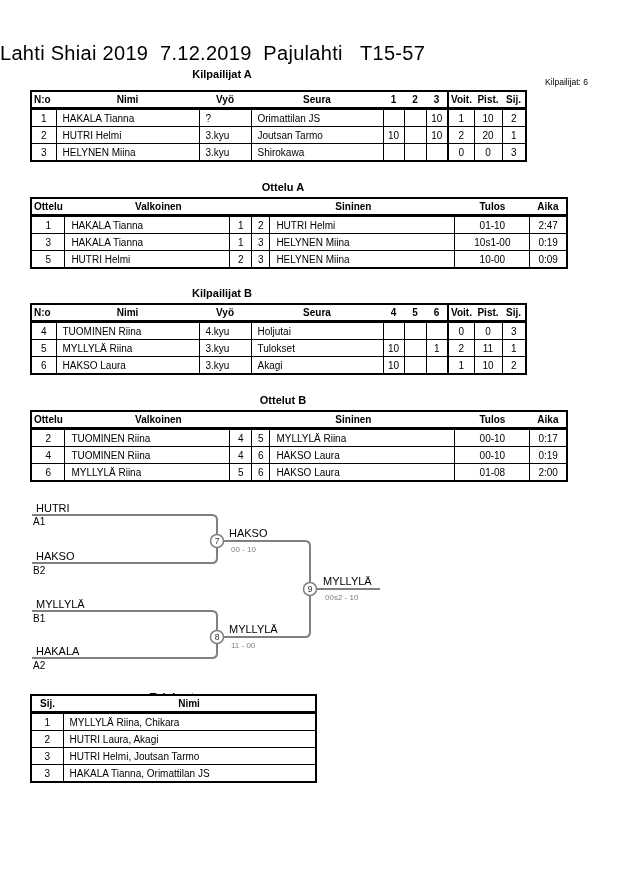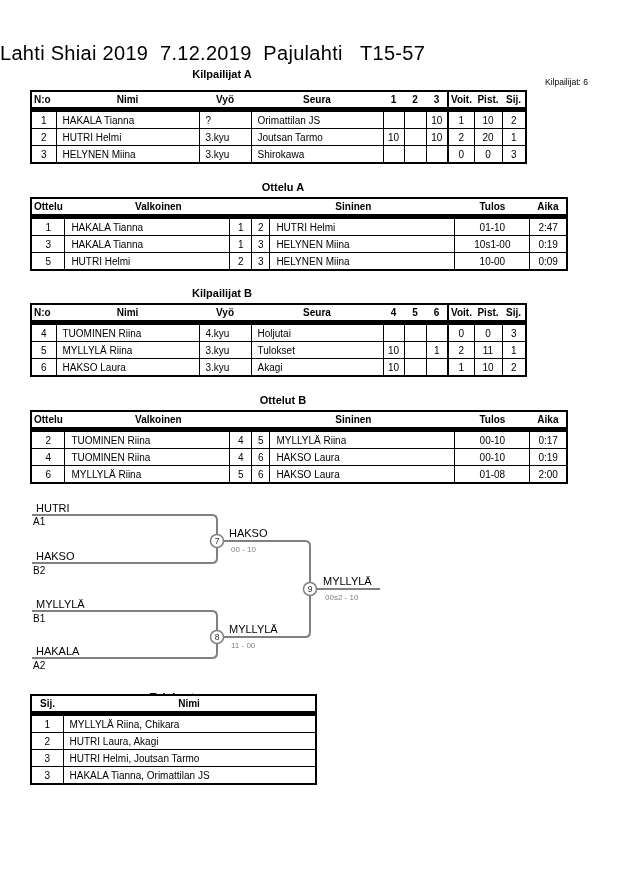--- a/index.html
+++ b/index.html
@@ -15,21 +15,21 @@
   .section-title {
     font-size:11px; font-weight:bold; white-space:nowrap; transform:translateX(-50%);
   }
   .participants { font-size:8.5px; }
   table.sheet {
     border-collapse:collapse; table-layout:fixed;
     border:2px solid #000; background:#fff;
   }
   table.sheet th {
     font-size:10px; font-weight:bold; height:15px; padding:0 2px;
-    border:none; border-bottom:5px solid #000000; white-space:nowrap; overflow:hidden;
+    border:none; border-bottom:3px solid #000000; white-space:nowrap; overflow:hidden;
     text-align:center;
   }
   table.sheet td {
     font-size:10px; height:16px; padding:0 2px;
     border:1px solid #000; white-space:nowrap; overflow:hidden;
     text-align:center;
   }
   .tl { text-align:left !important; padding-left:6px !important; }
   .hl { text-align:left !important; padding-left:2px !important; }
   .thick { border-left:2px solid #000 !important; }

